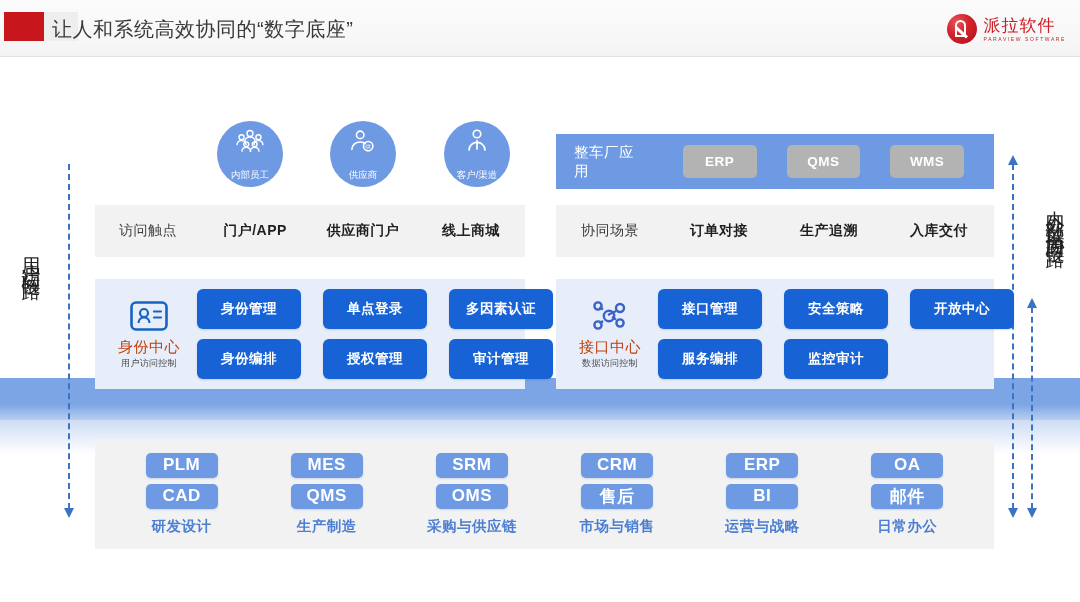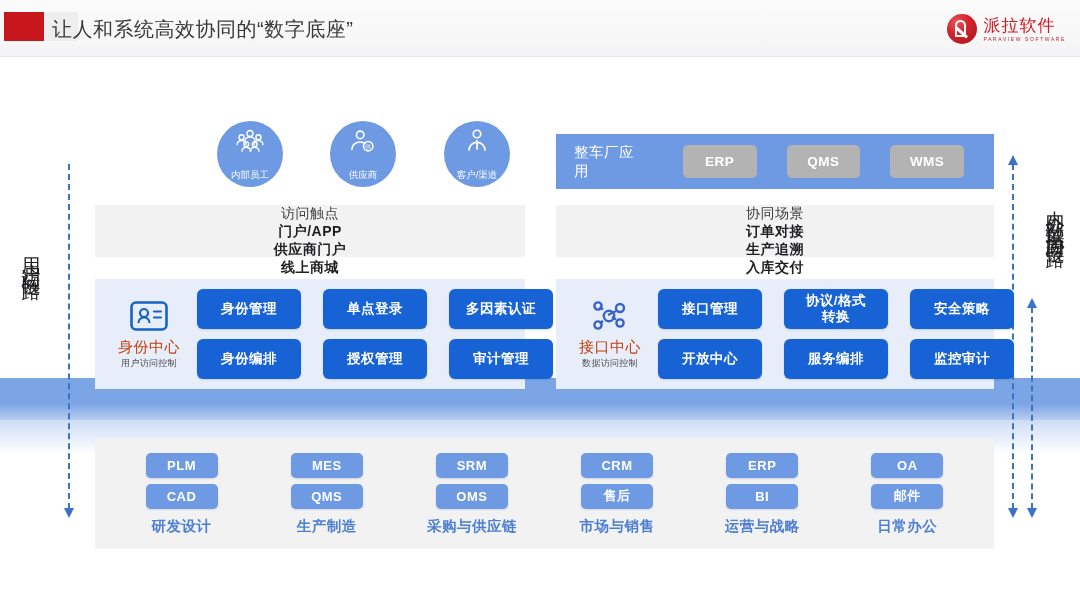--- a/index.html
+++ b/index.html
@@ -66,21 +66,21 @@
 
   
   .oem-bar{position:absolute;left:556px;top:77px;width:438px;height:55px;background:#6d9ae3;
     display:flex;align-items:center;padding-left:18px;box-sizing:border-box;}
   .oem-label{font-size:14.5px;color:#ffffff;margin-right:34px;letter-spacing:.5px;}
   .oem-chip{width:74px;height:33px;border-radius:5px;background:#b3b3b3;color:#fff;
     font-size:13.5px;font-weight:bold;display:flex;align-items:center;justify-content:center;
     margin-right:30px;letter-spacing:.5px;}
 
   
-  .grow{position:absolute;height:52px;background:#f2f2f3;display:flex;align-items:center;flex-direction:column;}
+  .grow{position:absolute;height:52px;background:#f2f2f3;display:flex;align-items:center;}
   .grow .gtitle{font-size:14px;color:#3e3e40;width:108px;text-align:center;letter-spacing:.5px;}
   .grow .gitem{font-size:14px;font-weight:bold;color:#1f1f21;width:110px;text-align:center;
     letter-spacing:.5px;}
 
   
   .panel{position:absolute;height:110px;background:#e7eefa;display:flex;align-items:center;}
   .panel-side{width:96px;display:flex;flex-direction:column;align-items:center;justify-content:center;
     flex:0 0 auto;margin-left:6px;}
   .panel-side .picon{width:40px;height:36px;margin-bottom:5px;}
   .panel-side .pname{font-size:15px;color:#c2410c;letter-spacing:.5px;line-height:1.1;}
@@ -89,21 +89,21 @@
     gap:10px 22px;}
   .pbtn{background:#1763d6;border-radius:6px;color:#fff;font-size:13.5px;font-weight:bold;
     display:flex;align-items:center;justify-content:center;text-align:center;line-height:1.15;
     letter-spacing:.5px;box-shadow:0 1px 2px rgba(20,60,130,.18);}
 
   
   .apps{position:absolute;left:95px;top:382px;width:899px;height:110px;background:#f2f2f3;
     display:flex;align-items:center;justify-content:space-around;padding:0 14px;box-sizing:border-box;}
   .appcol{display:flex;flex-direction:column;align-items:center;width:110px;}
   .appchip{width:72px;height:25px;border-radius:5px;background:#6d9ae3;color:#fff;
-    font-size:13px;font-weight:bold;display:flex;align-items:center;justify-content:center;
+    font-size:17px;font-weight:bold;display:flex;align-items:center;justify-content:center;
     margin-bottom:6px;letter-spacing:.5px;box-shadow:0 1px 2px rgba(60,100,170,.2);}
   .appcat{font-size:14.5px;font-weight:bold;color:#4d7fd1;letter-spacing:.5px;margin-top:2px;}
 </style>
 </head>
 <body>
 
 <div class="header">
   <div class="header-band"></div>
   <div class="hdr-gray"></div>
   <div class="hdr-red"></div>
@@ -231,21 +231,20 @@
           <circle cx="8" cy="26" r="3.6"></circle>
           <circle cx="30" cy="9" r="4"></circle>
           <circle cx="30" cy="24" r="3.6"></circle>
         </g>
       </svg>
       <span class="pname">接口中心</span>
       <span class="psub">数据访问控制</span>
     </div>
     <div class="panel-grid">
       <div class="pbtn">接口管理</div>
-      <div class="pbtn">协议/格式<br>转换</div>
       <div class="pbtn">安全策略</div>
       <div class="pbtn">开放中心</div>
       <div class="pbtn">服务编排</div>
       <div class="pbtn">监控审计</div>
     </div>
   </div>
 
   <div class="apps">
     <div class="appcol">
       <span class="appchip">PLM</span>

